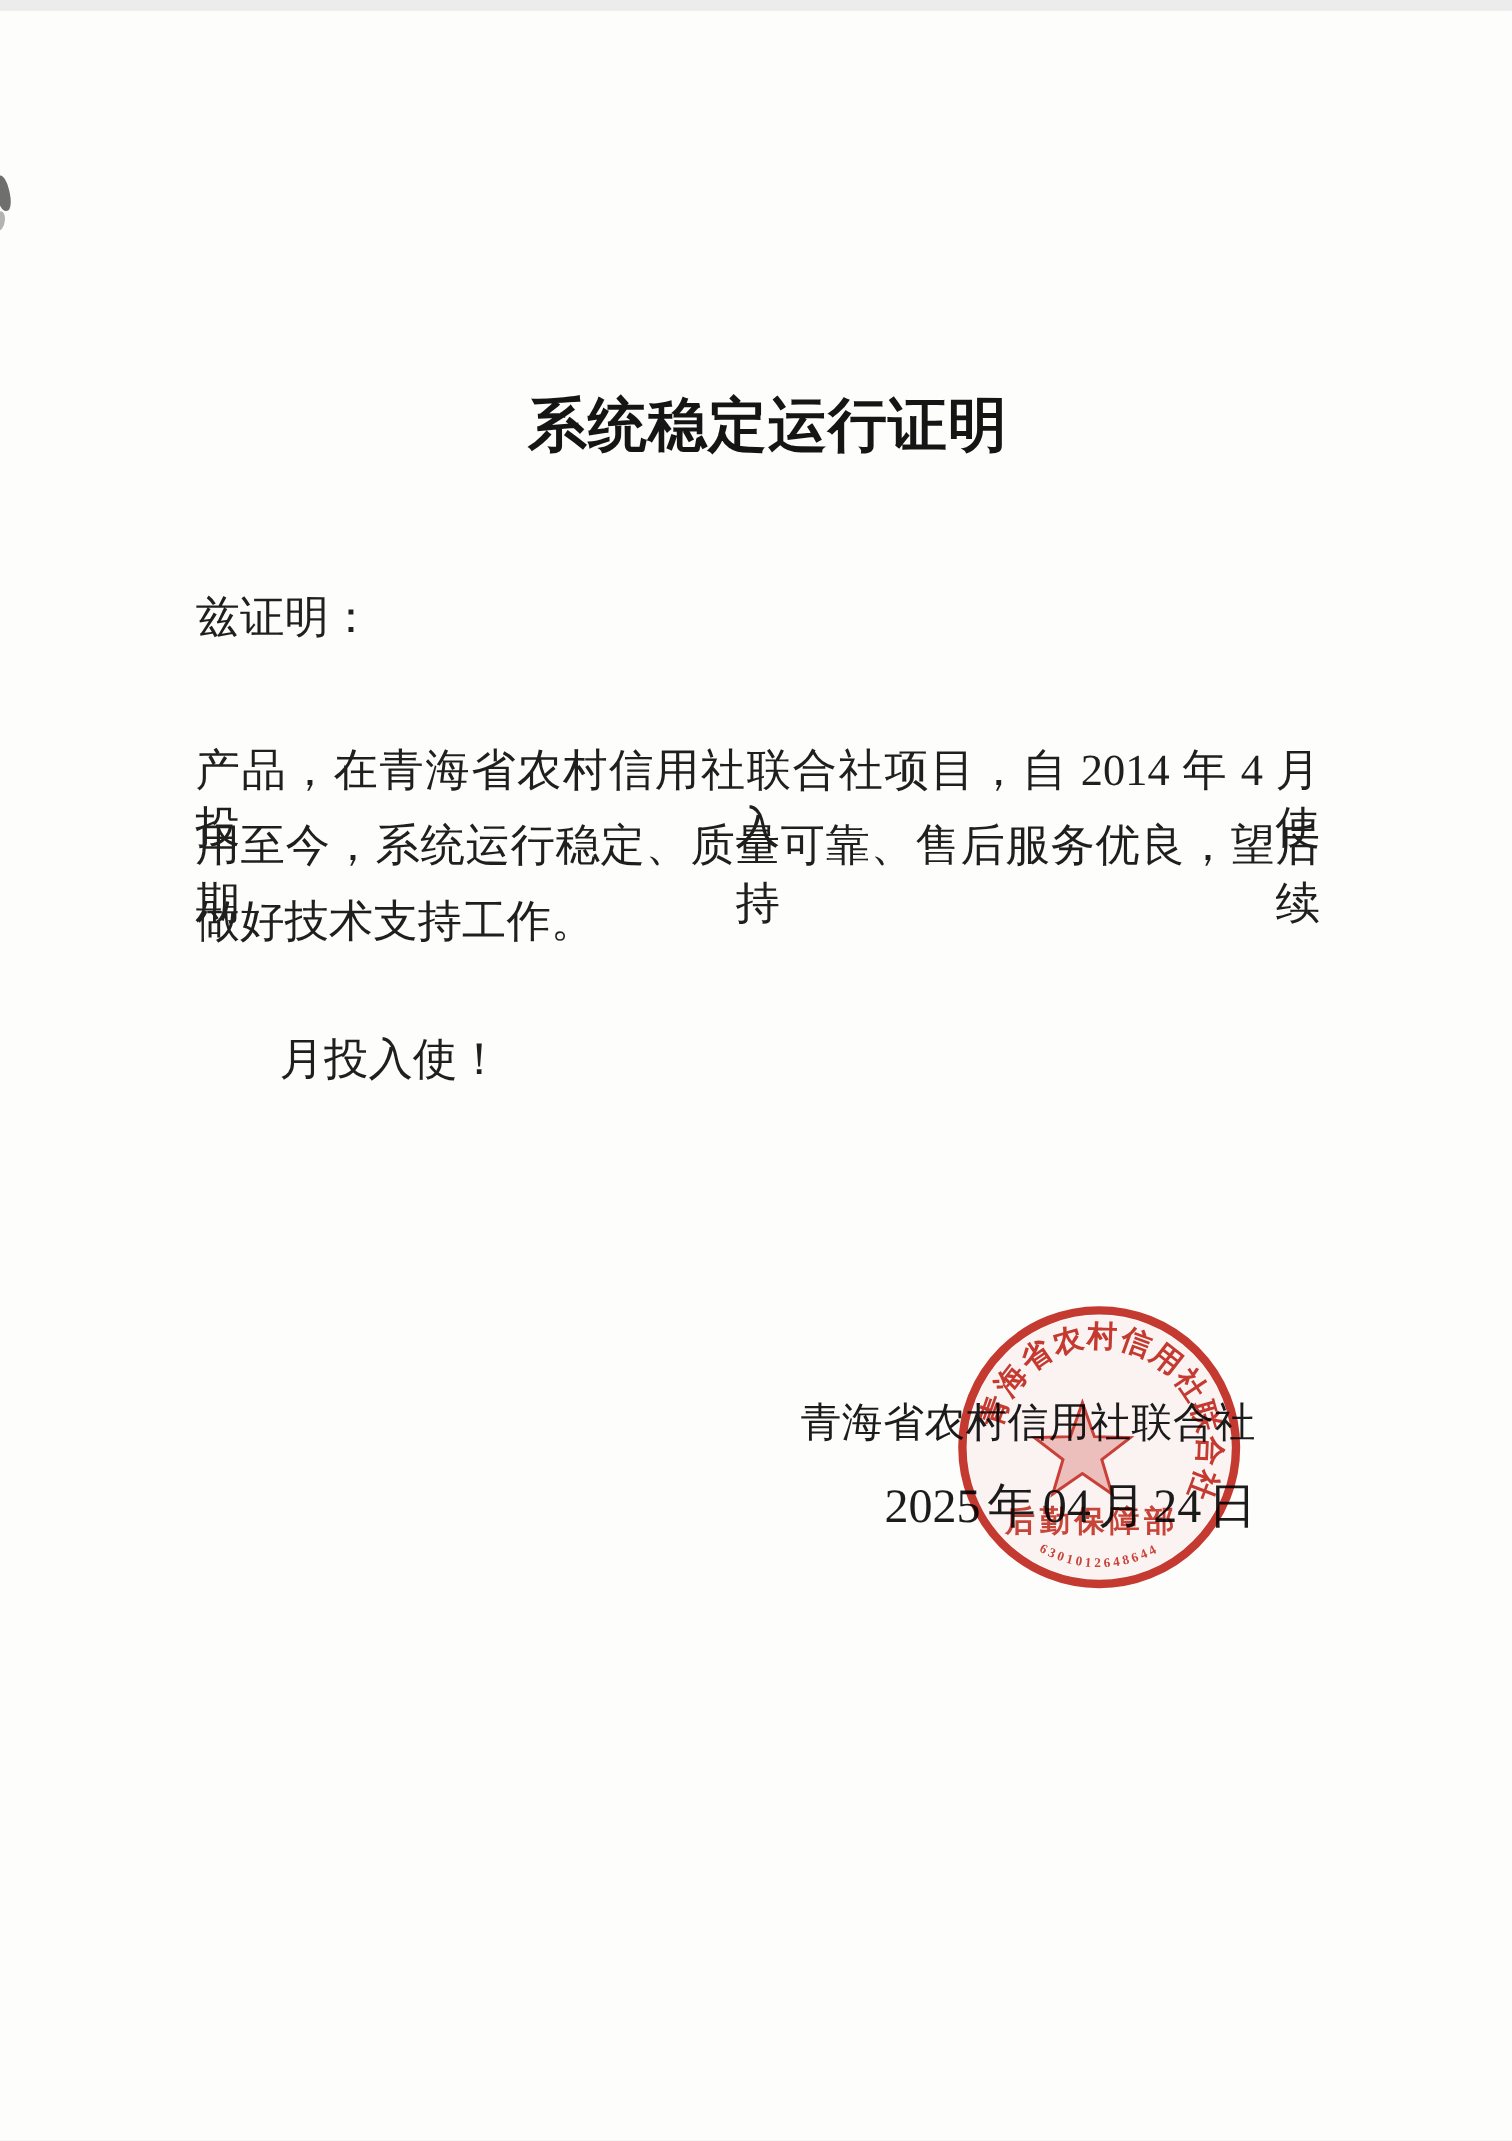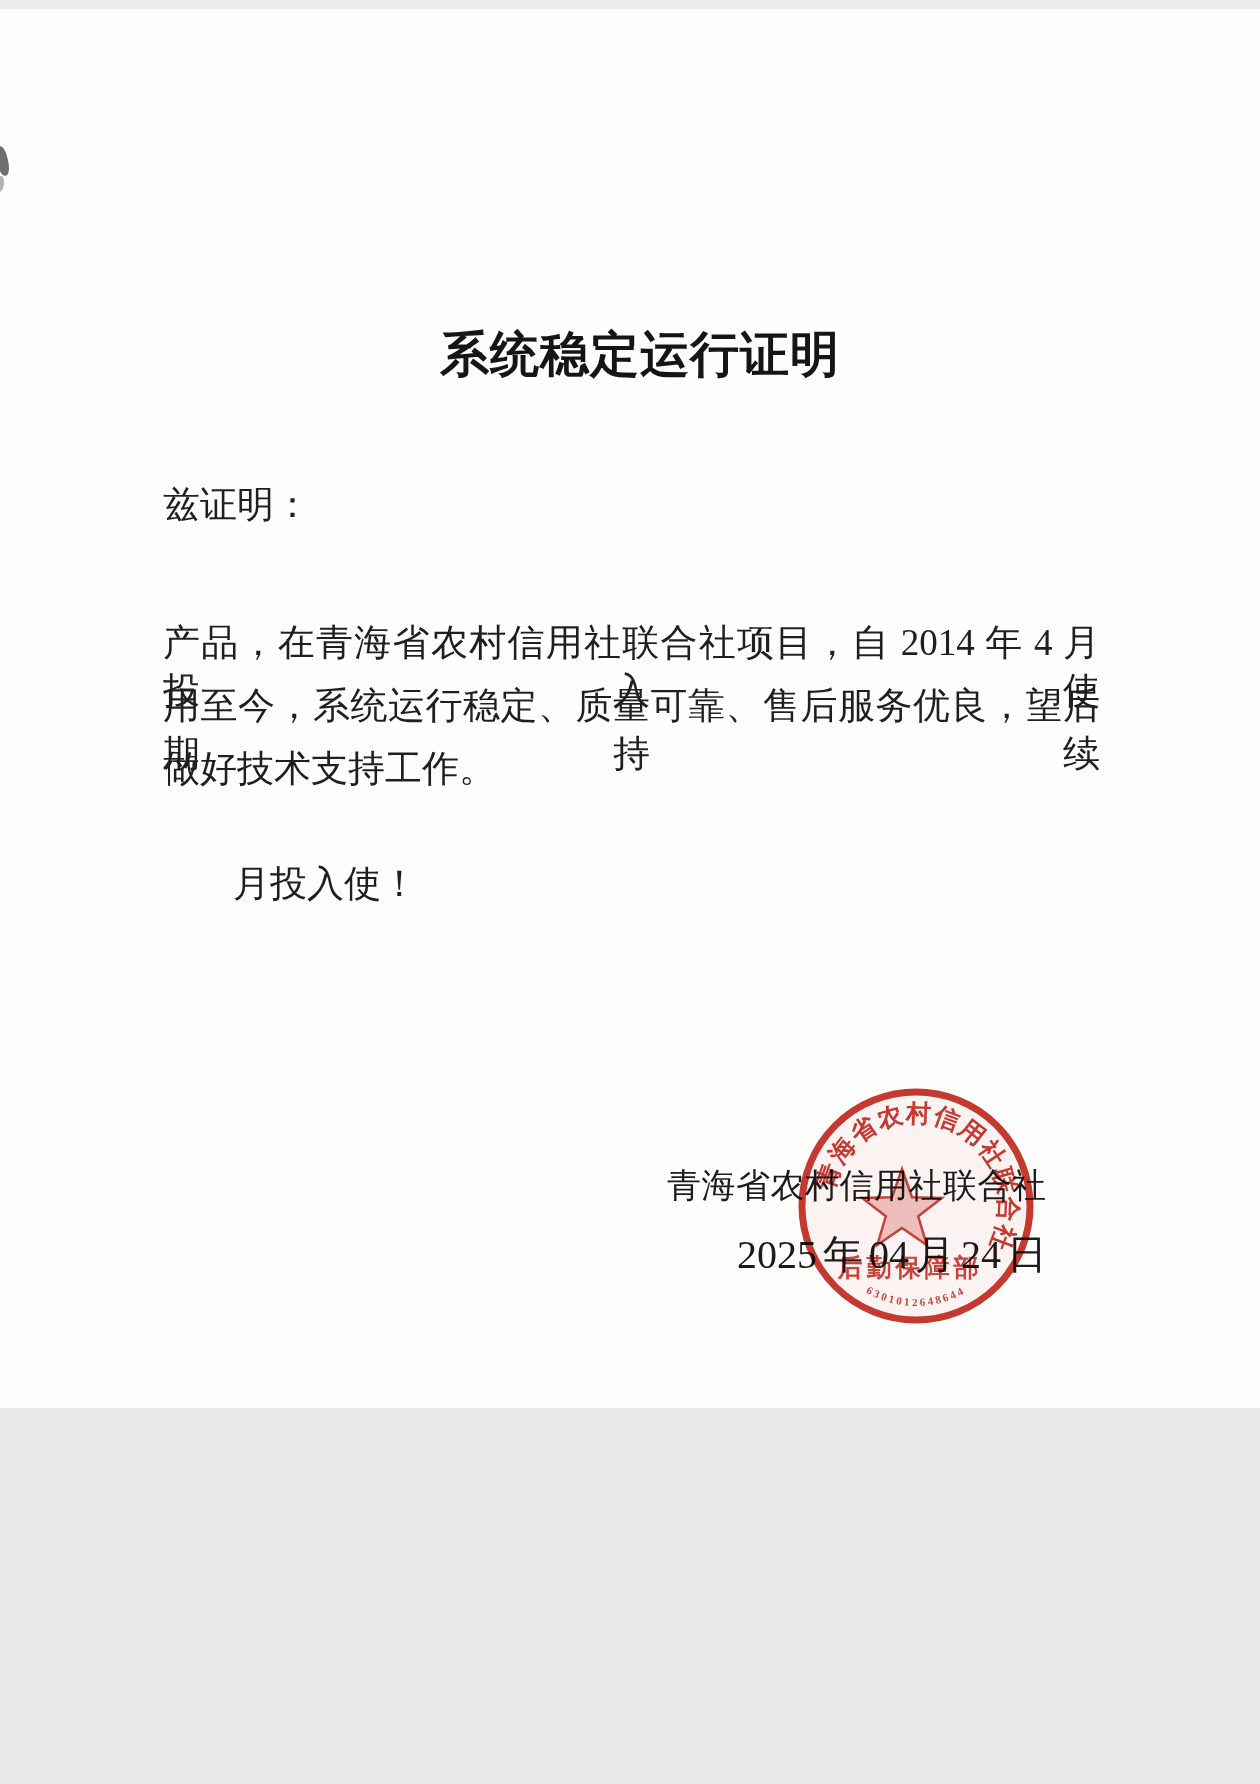--- a/index.html
+++ b/index.html
@@ -1,19 +1,19 @@
 <!DOCTYPE html>
 <html><head>
 <meta charset="utf-8">
 <style>
   html, body { margin: 0; padding: 0; background: #e8e8e8; }
   .page {
     position: relative;
     width: 1260px;
-    height: 1408px;
+    height: 1784px;
     margin: 0 auto;
     background: #fdfdfc;
     overflow: hidden;
     font-family: "Liberation Serif", "DejaVu Serif", serif;
     color: #212121;
   }
   .page::before {
     content: "";
     position: absolute;
     left: 0; top: 0;
@@ -53,21 +53,21 @@
   .t-line {
     position: absolute;
     left: 163px;
     width: 937px;
     font-size: 37px;
     line-height: 48px;
     white-space: pre-wrap;
     color: #1f1f1f;
   }
   .justified { text-align: justify; text-align-last: justify; }
-  .salutation   { top: 481px; }
+  .salutation   { top: 492px; }
   .bline-0 { top: 556px; text-indent: 74px; }
   .bline-1 { top: 619px; }
   .bline-2 { top: 682px; }
   .bline-3 { top: 745px; }
   .closing { top: 860px; left: 233px; width: auto; }
 
   .signature {
     position: absolute;
     left: 667px; top: 1163px;
     font-size: 34px;

